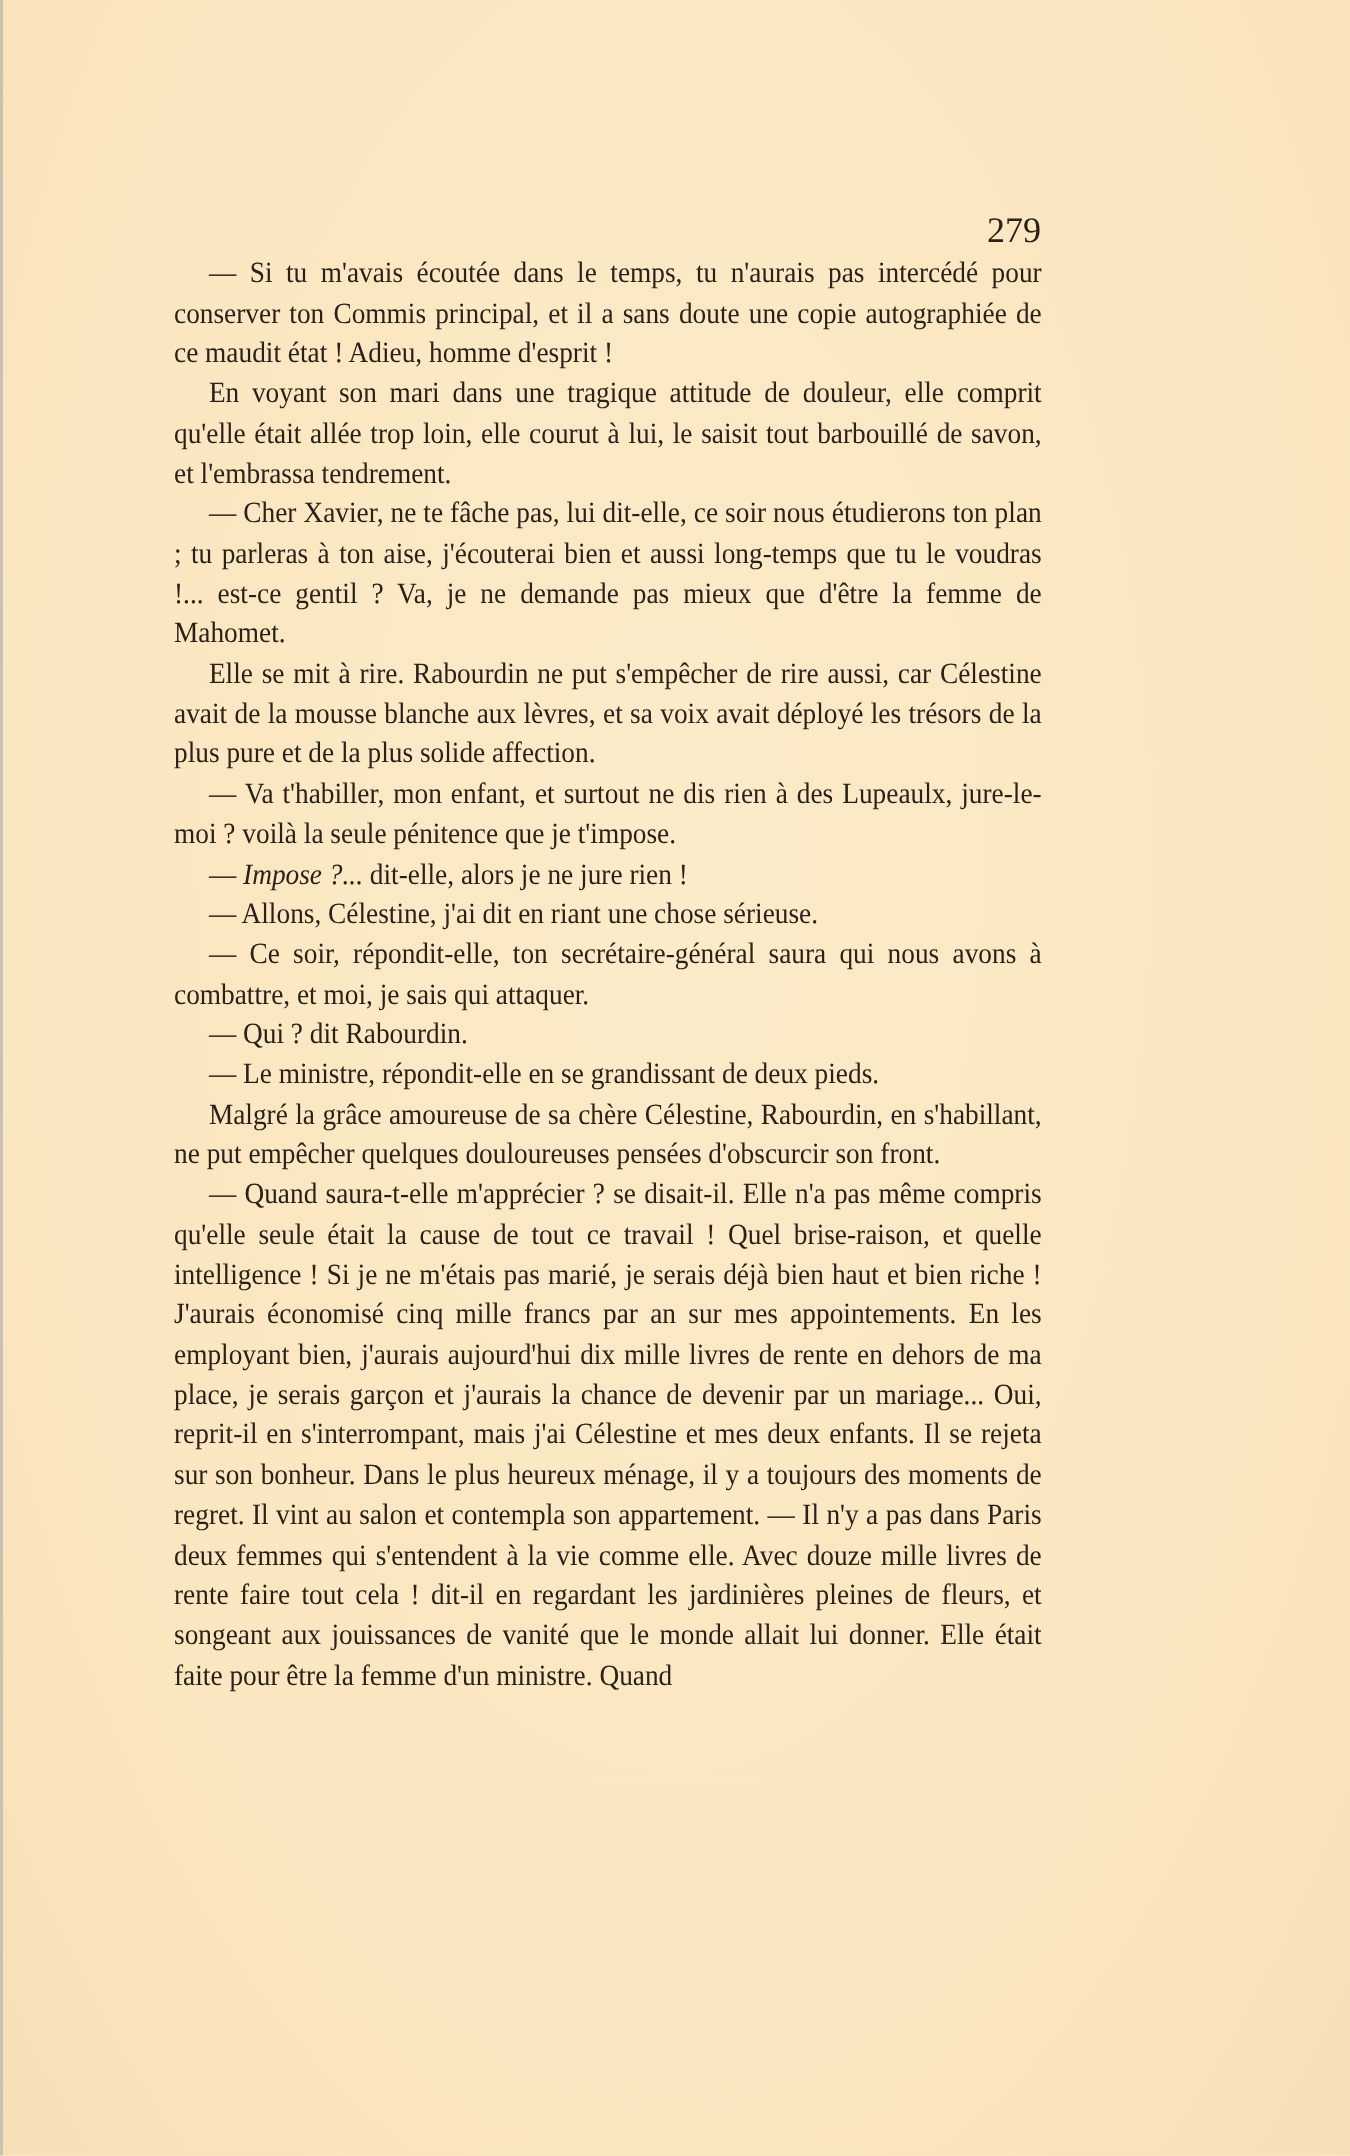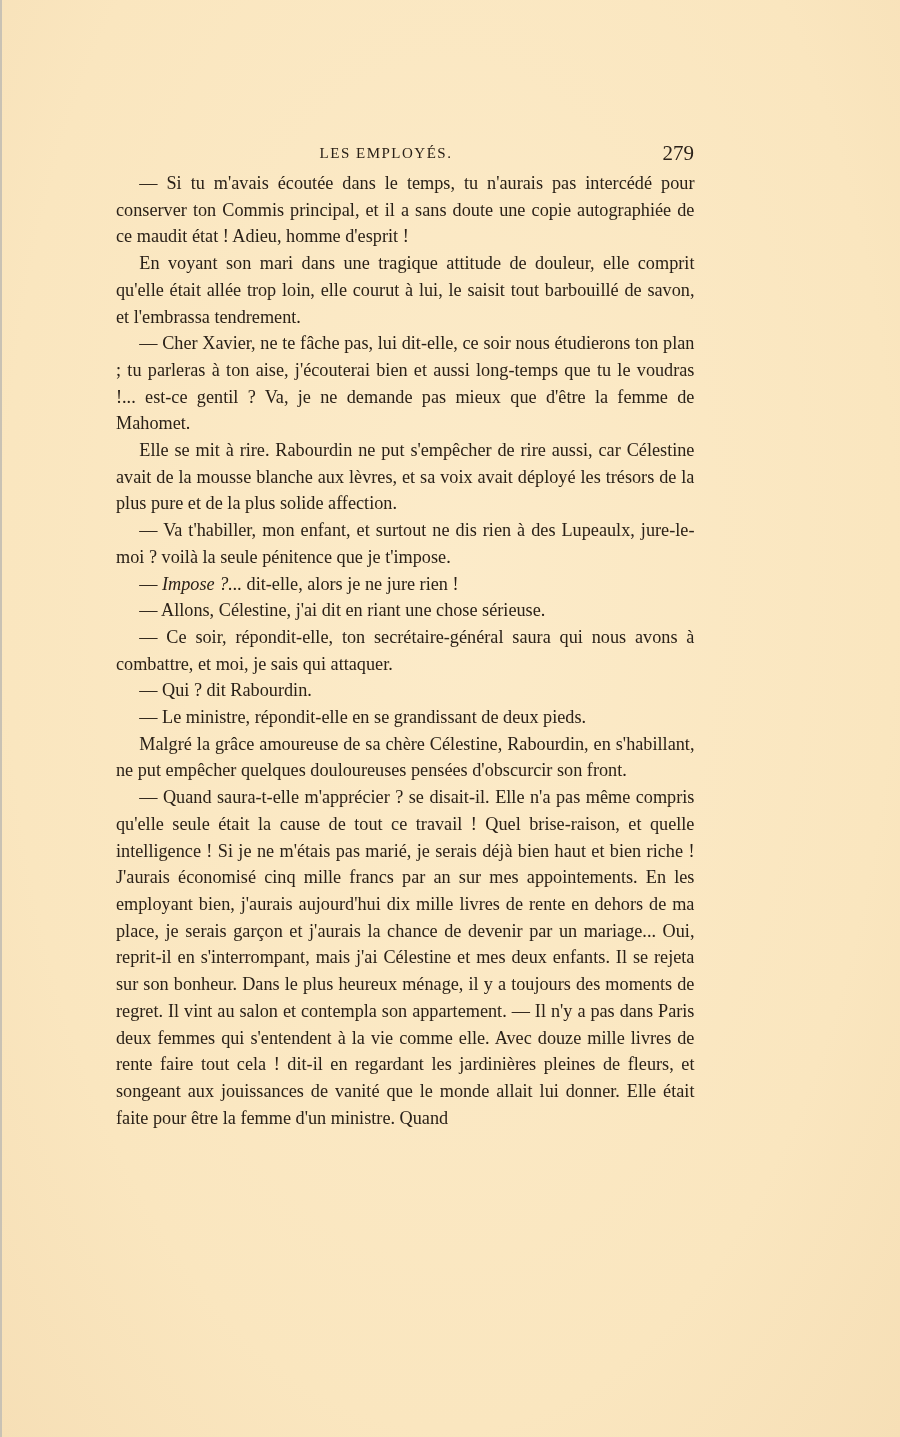--- a/index.html
+++ b/index.html
@@ -17,38 +17,37 @@
   .left-edge { position: absolute; left: 0; top: 0; width: 2px; height: 1437px; background: #c9c2b4; }
   .header {
     position: absolute; top: 141px; left: 116px; width: 580px; height: 26px;
   }
   .running-title {
     position: absolute; left: 0; right: 0; text-align: center;
     font-size: 15px; letter-spacing: 1.5px; font-variant: small-caps; top: 4px;
     padding-right: 40px;
   }
   .page-number {
-    position: absolute; right: 2px; top: 0; font-size: 21px;
+    position: absolute; right: 2px; top: 0; font-size: 24px;
   }
   .text {
     position: absolute; top: 170px; left: 116px; width: 578px;
     font-size: 19.6px; line-height: 26.7px; text-align: justify;
     transform: scaleX(0.93); transform-origin: left top;
   }
   .text p { margin: 0; text-indent: 25px; width: 622px; }
   .text em { font-style: italic; }
 </style>
 </head>
 <body>
 
 <div class="page">
   <div class="left-edge"></div>
 
   <div class="header">
-    <div class="running-title">LES EMPLOYÉS.</div>
     <div class="page-number">279</div>
   </div>
 
   <div class="text">
     <p>— Si tu m'avais écoutée dans le temps, tu n'aurais pas intercédé pour conserver ton Commis principal, et il a sans doute une copie autographiée de ce maudit état ! Adieu, homme d'esprit !</p>
     <p>En voyant son mari dans une tragique attitude de douleur, elle comprit qu'elle était allée trop loin, elle courut à lui, le saisit tout barbouillé de savon, et l'embrassa tendrement.</p>
     <p>— Cher Xavier, ne te fâche pas, lui dit-elle, ce soir nous étudierons ton plan ; tu parleras à ton aise, j'écouterai bien et aussi long-temps que tu le voudras !... est-ce gentil ? Va, je ne demande pas mieux que d'être la femme de Mahomet.</p>
     <p>Elle se mit à rire. Rabourdin ne put s'empêcher de rire aussi, car Célestine avait de la mousse blanche aux lèvres, et sa voix avait déployé les trésors de la plus pure et de la plus solide affection.</p>
     <p>— Va t'habiller, mon enfant, et surtout ne dis rien à des Lupeaulx, jure-le-moi ? voilà la seule pénitence que je t'impose.</p>
     <p><span>— </span><em>Impose ?...</em><span> dit-elle, alors je ne jure rien !</span></p>

